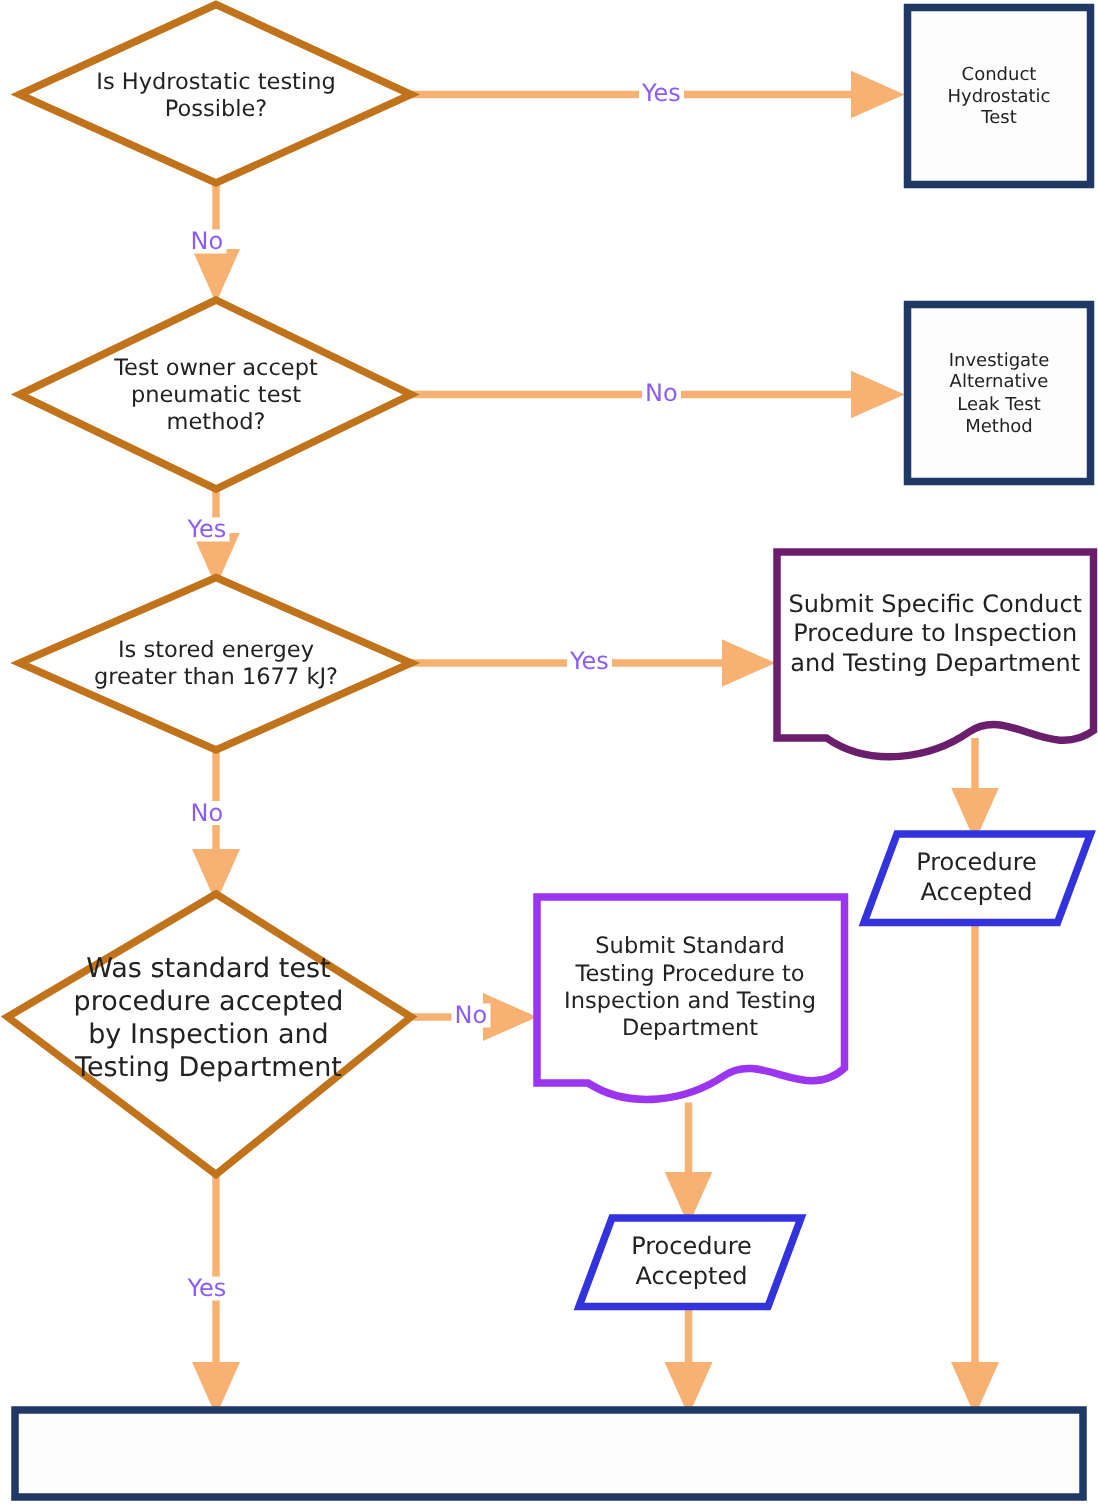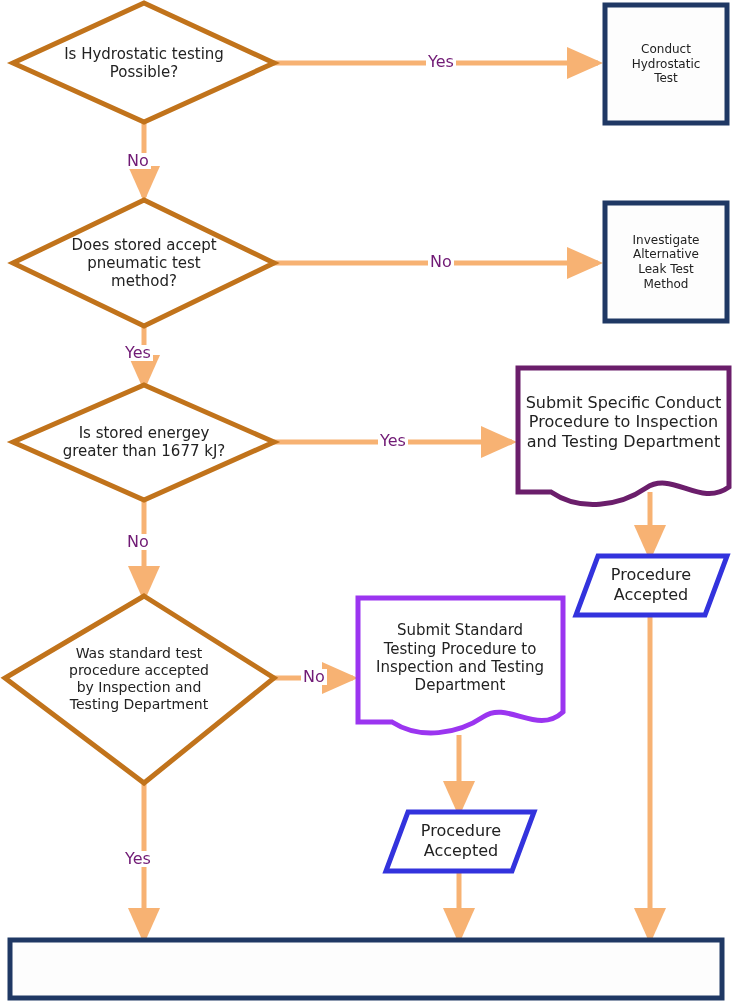--- a/index.html
+++ b/index.html
@@ -30,28 +30,28 @@
     align-items: center;
     justify-content: center;
     text-align: center;
     color: #222222;
     line-height: 1.22;
     pointer-events: none;
     white-space: pre-line;
   }
   .edge-label {
     position: absolute;
-    color: #701a75;
+    color: #8b5cf6;
     background: #ffffff;
     padding: 0 2px;
     line-height: 1;
     text-align: right;
     white-space: nowrap;
   }
-  .fs14 { font-size: 14px; }
+  .fs14 { font-size: 18px; }
   .fs15 { font-size: 15px; }
   .fs16 { font-size: 16px; }
   .fs17 { font-size: 12px; }
 </style>
 </head>
 <body>
 
 <div id="flow-root">
 
   <svg id="flow-svg" viewBox="0 0 732 1004" xmlns="http://www.w3.org/2000/svg">
@@ -117,21 +117,21 @@
     <polygon points="408,812 534,812 512,871 386,871" fill="#FFFFFF" stroke="#3333DD" stroke-width="5" stroke-linejoin="miter"></polygon>
   </svg>
 
   <div class="node-label fs15" style="left:40px; top:28px; width:208px; height:70px;">Is Hydrostatic testing
 Possible?</div>
 
   <div class="node-label fs17" style="left:610px; top:12px; width:112px; height:104px;">Conduct
 Hydrostatic
 Test</div>
 
-  <div class="node-label fs15" style="left:40px; top:216px; width:208px; height:94px;">Does stored accept
+  <div class="node-label fs15" style="left:40px; top:216px; width:208px; height:94px;">Test owner accept
 pneumatic test
 method?</div>
 
   <div class="node-label fs17" style="left:610px; top:210px; width:112px; height:104px;">Investigate
 Alternative
 Leak Test
 Method</div>
 
   <div class="node-label fs15" style="left:30px; top:412px; width:228px; height:60px;">Is stored energey
 greater than 1677 kJ?</div>

